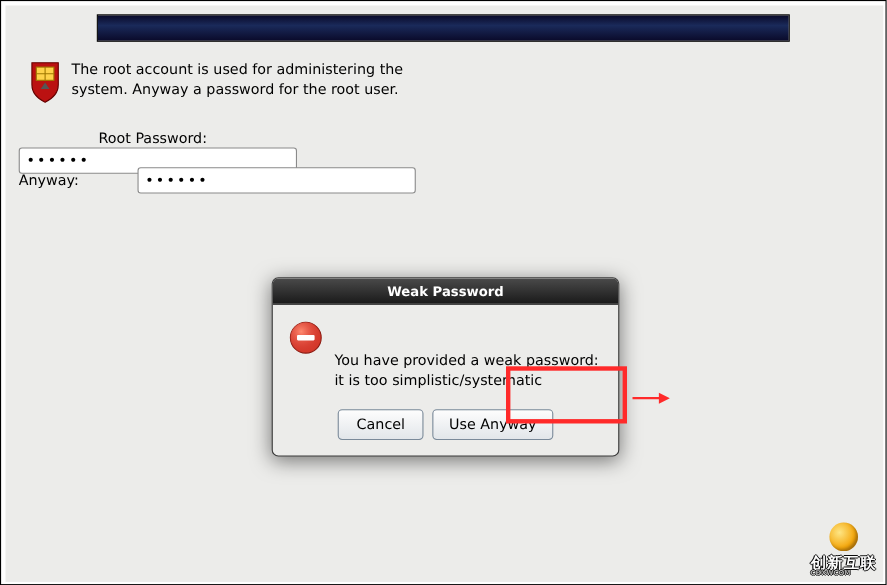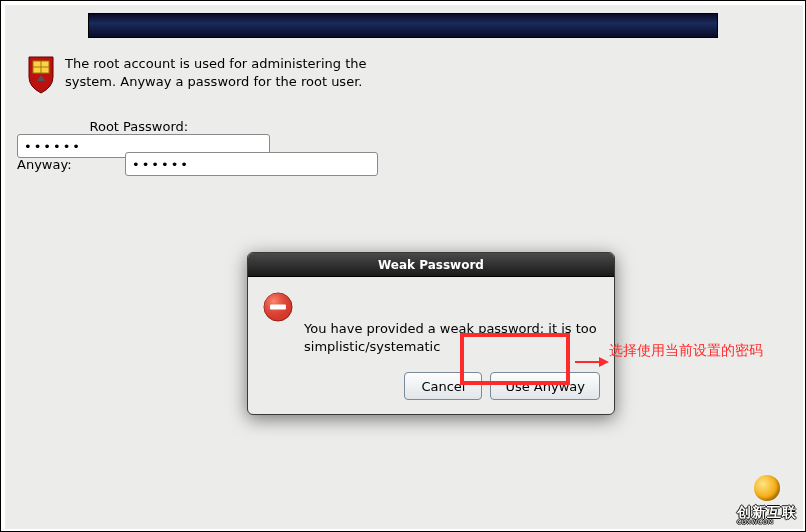--- a/index.html
+++ b/index.html
@@ -60,21 +60,21 @@
     background: #fff;
     font-family: inherit;
     font-size: 13px;
     letter-spacing: 2px;
   }
 
   
   .dialog {
     position: absolute;
     left: 242px; top: 247px;
-    width: 368px;
+    width: 316px;
     background: #ececea;
     border: 1px solid #3a3a3a;
     border-radius: 6px;
     box-shadow: 0 4px 18px rgba(0,0,0,0.5);
     overflow: hidden;
   }
   .dialog-title {
     height: 24px;
     background: linear-gradient(#4a4a4a, #1a1a1a);
     color: #fff;
@@ -93,21 +93,21 @@
     width: 32px; height: 32px;
     margin-right: 10px;
     flex-shrink: 0;
   }
   .dialog-msg {
     line-height: 1.4;
     margin-top: 29px;
   }
   .dialog-buttons {
     display: flex;
-    justify-content: flex-end;
+    justify-content: center;
     gap: 8px;
     padding: 6px 14px 14px 14px;
   }
   .btn {
     min-width: 78px;
     height: 28px;
     padding: 0 14px;
     border: 1px solid #7a8a9a;
     border-radius: 4px;
     background: linear-gradient(#fdfdfd, #e2e6ea);
@@ -210,21 +210,20 @@
       <button class="btn">Use Anyway</button>
     </div>
   </div>
 
   <div class="highlight-box highlight-useanyway"></div>
 
   <svg class="arrow" viewBox="0 0 36 14">
     <line x1="2" y1="7" x2="28" y2="7" stroke="#ff2a2a" stroke-width="2"></line>
     <polygon points="36,7 26,2 26,12" fill="#ff2a2a"></polygon>
   </svg>
-  <div class="annotation">选择使用当前设置的密码</div>
 
   <div class="watermark">
     <div class="wm-logo"></div>
     <div class="wm-text">
       <div class="big">创新互联</div>
       <div class="small">CDXWCOM</div>
     </div>
   </div>
 </div>
 

